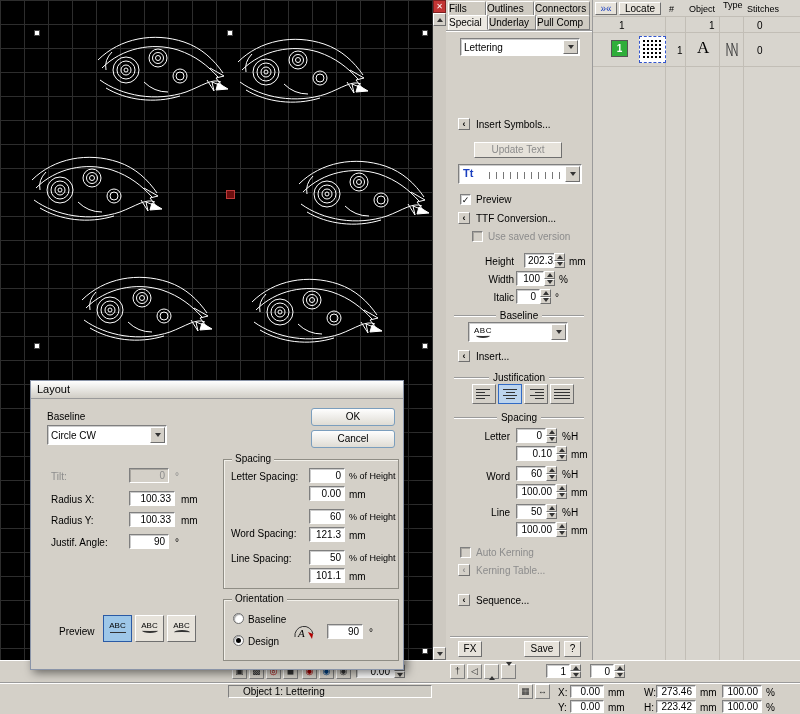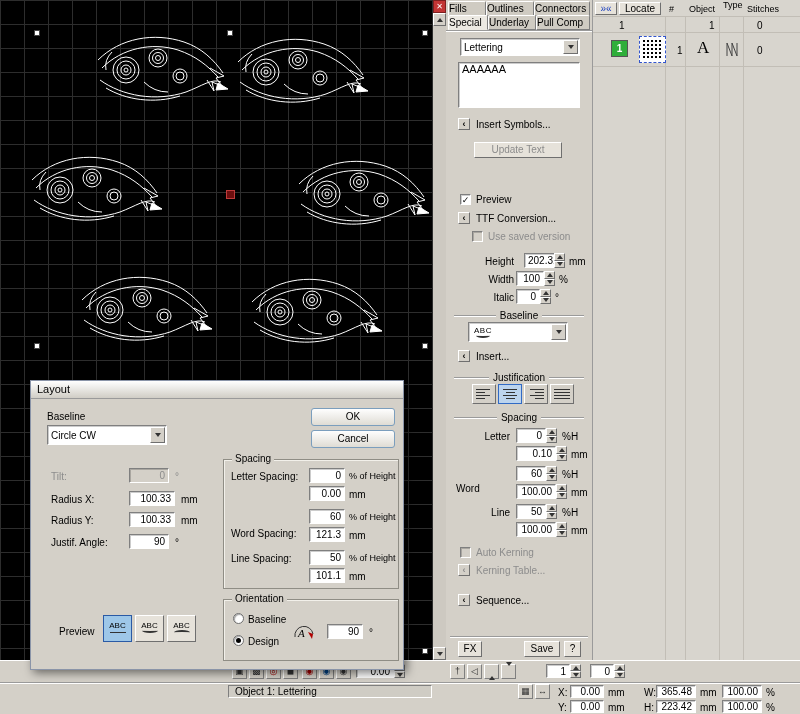--- a/index.html
+++ b/index.html
@@ -79,21 +79,21 @@
   .thumb .dots{width:100%;height:100%;background-image:radial-gradient(#000 28%,transparent 30%);background-size:4px 4px}
   .typeA{position:absolute;font-family:"Liberation Serif",serif;font-size:17px}
   
   .btoolbar{position:absolute;left:0;top:660px;width:800px;height:22px;background:#d4d0c8;border-top:1px solid #fff}
   .statusbar{position:absolute;left:0;top:682px;width:800px;height:32px;background:#d4d0c8;border-top:1px solid #9a9a9a;box-shadow:inset 0 1px 0 #fff}
   .ticon{position:absolute;width:15px;height:15px;background:#d4d0c8;border:1px solid;
         border-color:#fff #7f7f7f #7f7f7f #fff;text-align:center;line-height:13px;font-size:9px;color:#333}
   .sfield{position:absolute;background:#fff;border:1px solid;border-color:#7f7f7f #fff #fff #7f7f7f;
         box-shadow:inset 1px 1px 0 rgba(0,0,0,.2);height:13px;line-height:11px;padding:0 3px;font-size:10px;text-align:right}
   .sunkbox{position:absolute;background:#cfccc4;border:1px solid;border-color:#7f7f7f #fff #fff #7f7f7f;
-        height:13px;line-height:11px;padding:0 6px;font-size:10px}
+        height:13px;line-height:11px;padding:0 14px;font-size:10px}
   
   .dialog{position:absolute;left:30px;top:380px;width:374px;height:290px;background:#d4d0c8;
         border:1px solid #8a94a8;box-shadow:3px 3px 9px rgba(0,0,0,.5);z-index:10}
   .dtitle{position:absolute;left:0;top:0;right:0;height:18px;background:linear-gradient(#ffffff,#d0cdc5);
         border-bottom:1px solid #9a9a9a;line-height:17px;padding-left:6px;font-size:11px}
   .props{position:absolute;left:446px;top:0;width:146px;height:660px;background:#d4d0c8}
   .fc-ticks{position:absolute;left:30px;top:7px;width:82px;height:7px;
         background-image:repeating-linear-gradient(90deg,#777 0 1px,transparent 1px 7px)}
   .tt{position:absolute;left:4px;top:2px;color:#1a3fbf;font-weight:bold;font-size:11px}
   .abcico{position:absolute;left:5px;top:3px;font-size:8px;letter-spacing:.5px}
@@ -165,27 +165,33 @@
     <div class="tab" style="left:90px;top:15px;width:54px">Pull Comp</div>
     <div class="hline" style="left:0;top:30px;width:146px"></div>
 
     <div class="combo" style="left:14px;top:38px;width:120px">
       <span class="cval">Lettering</span>
       <span class="cbtn">
           <i class="td"></i>
         </span>
     </div>
 
-    <div class="field" style="left:12px;top:62px;width:122px;height:46px;font-size:11px">AAAAAA</div>
 
     <div class="smallbtn" style="left:12px;top:118px">‹</div>
     <div class="lbl" style="left:30px;top:119px">Insert Symbols...</div>
 
     <div class="btn dis-t" style="left:28px;top:142px;width:88px;height:16px;line-height:14px">Update Text</div>
 
+    <div class="combo" style="left:12px;top:164px;width:124px;height:20px">
+      <span class="tt">Tt</span>
+      <span class="fc-ticks"></span>
+      <span class="cbtn">
+          <i class="td"></i>
+        </span>
+    </div>
 
     <span class="chk" style="left:14px;top:194px">✓</span>
     <div class="lbl" style="left:30px;top:194px">Preview</div>
 
     <div class="smallbtn" style="left:12px;top:212px">‹</div>
     <div class="lbl" style="left:30px;top:213px">TTF Conversion...</div>
 
     <span class="chk dis" style="left:26px;top:231px"></span>
     <div class="lbl dis-t" style="left:42px;top:231px">Use saved version</div>
 
@@ -284,21 +290,21 @@
     <div class="spin" style="left:110px;top:446px">
         <div class="sc">
           <i class="tu"></i>
         </div>
         <div class="sc">
           <i class="td"></i>
         </div>
       </div>
     <div class="lbl" style="left:125px;top:449px">mm</div>
 
-    <div class="lbl" style="left:10px;top:483px;width:54px;">Word</div>
+    <div class="lbl" style="left:10px;top:471px;width:54px;text-align:right">Word</div>
     <div class="field num" style="left:70px;top:466px;width:30px">60</div>
     <div class="spin" style="left:100px;top:466px">
         <div class="sc">
           <i class="tu"></i>
         </div>
         <div class="sc">
           <i class="td"></i>
         </div>
       </div>
     <div class="lbl" style="left:116px;top:469px">%H</div>
@@ -428,21 +434,21 @@
 
   <div class="statusbar">
     <div class="sunkbox" style="left:228px;top:2px;width:204px">Object 1: Lettering</div>
     <div class="ticon" style="left:518px;top:1px">▦</div>
     <div class="ticon" style="left:535px;top:1px">↔</div>
 
     <div class="lbl" style="left:558px;top:4px">X:</div>
     <div class="sfield" style="left:570px;top:2px;width:34px">0.00</div>
     <div class="lbl" style="left:608px;top:4px">mm</div>
     <div class="lbl" style="left:644px;top:4px">W:</div>
-    <div class="sfield" style="left:656px;top:2px;width:40px">365.48</div>
+    <div class="sfield" style="left:656px;top:2px;width:40px">273.46</div>
     <div class="lbl" style="left:700px;top:4px">mm</div>
     <div class="sfield" style="left:722px;top:2px;width:40px">100.00</div>
     <div class="lbl" style="left:766px;top:4px">%</div>
 
     <div class="lbl" style="left:558px;top:19px">Y:</div>
     <div class="sfield" style="left:570px;top:17px;width:34px">0.00</div>
     <div class="lbl" style="left:608px;top:19px">mm</div>
     <div class="lbl" style="left:644px;top:19px">H:</div>
     <div class="sfield" style="left:656px;top:17px;width:40px">223.42</div>
     <div class="lbl" style="left:700px;top:19px">mm</div>

